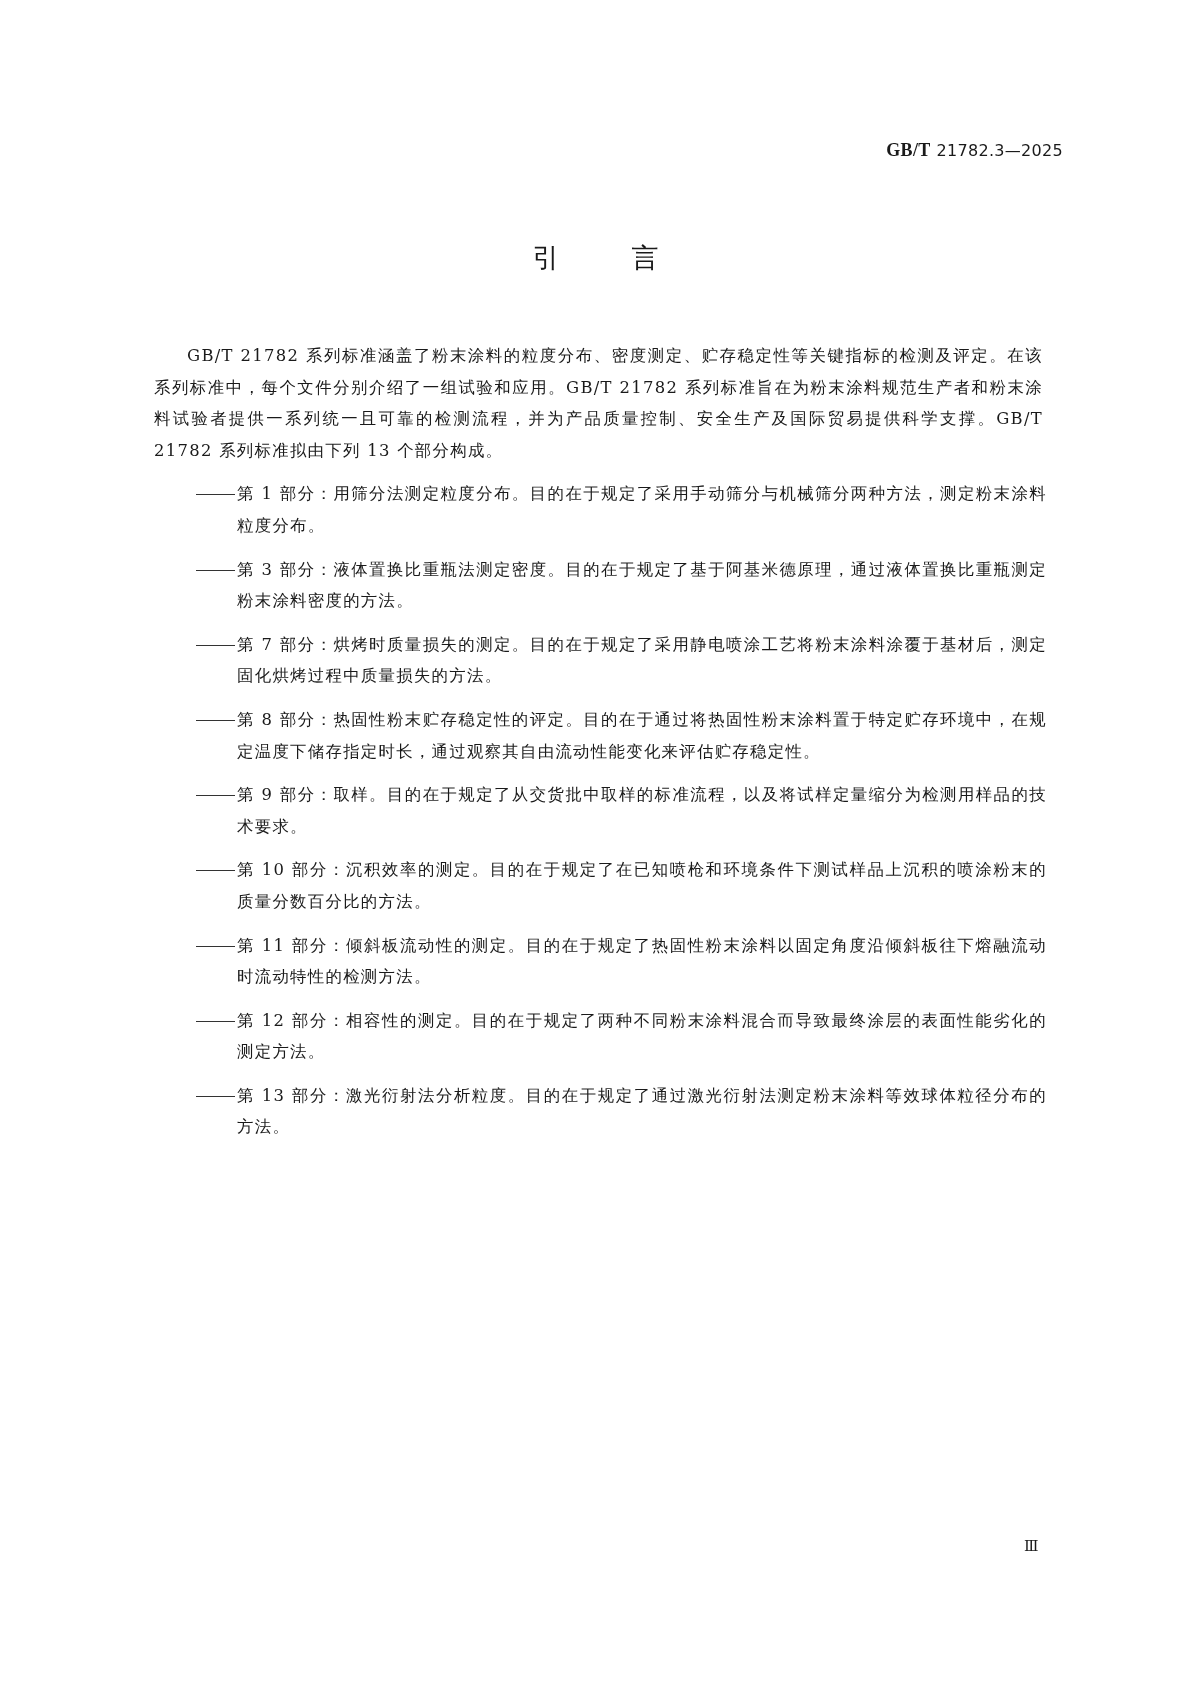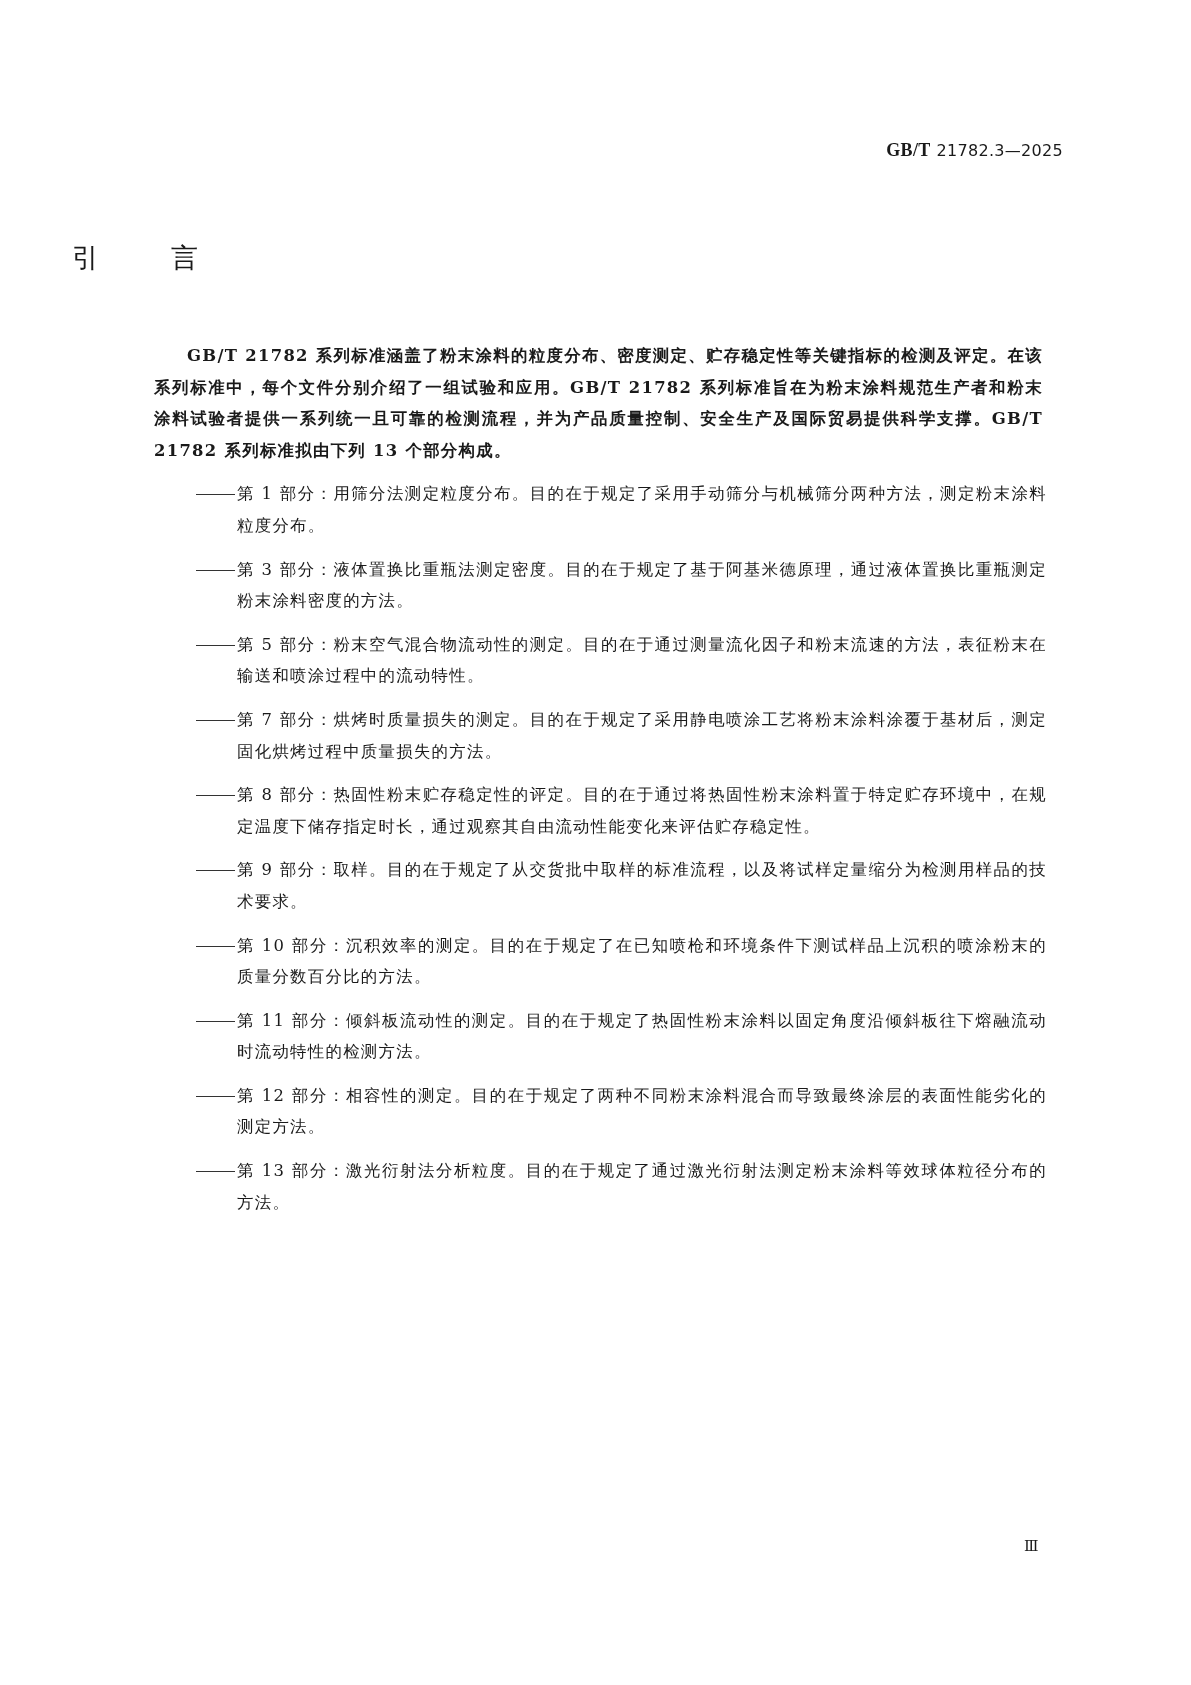--- a/index.html
+++ b/index.html
@@ -31,41 +31,40 @@
     .std-code .num {
       font-family: "DejaVu Sans", "Liberation Sans", sans-serif;
       font-size: 16px;
       margin-left: 6px;
     }
     .title {
       position: absolute;
       top: 240px;
       left: 0;
       width: 1191px;
-      text-align: left;
+      text-align: center;
       font-family: "DejaVu Sans", "Liberation Sans", sans-serif;
       font-size: 27px;
       letter-spacing: 72px;
       padding-left: 72px;
       box-sizing: border-box;
     }
     .content {
       position: absolute;
       top: 340px;
       left: 154px;
       width: 905px;
       font-size: 16.4px;
       line-height: 31.6px;
       letter-spacing: 1.3px;
       text-align: justify;
     }
     .intro {
       text-indent: 33px;
       margin: 0 16px 1px 0;
-      font-weight: bold;
     }
     .item {
       position: relative;
       padding-left: 71px;
       margin: 12px;
     }
     .item .dash {
       position: absolute;
       left: 30px;
       top: 0;
@@ -97,21 +96,20 @@
 </div>
 
 <div class="title">引言</div>
 
 <div class="content">
   <p class="intro">GB/T 21782 系列标准涵盖了粉末涂料的粒度分布、密度测定、贮存稳定性等关键指标的检测及评定。在该系列标准中，每个文件分别介绍了一组试验和应用。GB/T 21782 系列标准旨在为粉末涂料规范生产者和粉末涂料试验者提供一系列统一且可靠的检测流程，并为产品质量控制、安全生产及国际贸易提供科学支撑。GB/T 21782 系列标准拟由下列 13 个部分构成。</p>
 
   <p class="item"><span class="dash"></span><span>第 1 部分：用筛分法测定粒度分布。目的在于规定了采用手动筛分与机械筛分两种方法，测定粉末涂料粒度分布。</span></p>
   <p class="item"><span class="dash"></span></p>
   <p class="item"><span class="dash"></span><span>第 3 部分：液体置换比重瓶法测定密度。目的在于规定了基于阿基米德原理，通过液体置换比重瓶测定粉末涂料密度的方法。</span></p>
-  <p class="item"><span class="dash"></span><span>第 5 部分：粉末空气混合物流动性的测定。目的在于通过测量流化因子和粉末流速的方法，表征粉末在输送和喷涂过程中的流动特性。</span></p>
   <p class="item"><span class="dash"></span><span>第 7 部分：烘烤时质量损失的测定。目的在于规定了采用静电喷涂工艺将粉末涂料涂覆于基材后，测定固化烘烤过程中质量损失的方法。</span></p>
   <p class="item"><span class="dash"></span><span>第 8 部分：热固性粉末贮存稳定性的评定。目的在于通过将热固性粉末涂料置于特定贮存环境中，在规定温度下储存指定时长，通过观察其自由流动性能变化来评估贮存稳定性。</span></p>
   <p class="item"><span class="dash"></span><span>第 9 部分：取样。目的在于规定了从交货批中取样的标准流程，以及将试样定量缩分为检测用样品的技术要求。</span></p>
   <p class="item"><span class="dash"></span><span>第 10 部分：沉积效率的测定。目的在于规定了在已知喷枪和环境条件下测试样品上沉积的喷涂粉末的质量分数百分比的方法。</span></p>
   <p class="item"><span class="dash"></span><span>第 11 部分：倾斜板流动性的测定。目的在于规定了热固性粉末涂料以固定角度沿倾斜板往下熔融流动时流动特性的检测方法。</span></p>
   <p class="item"><span class="dash"></span><span>第 12 部分：相容性的测定。目的在于规定了两种不同粉末涂料混合而导致最终涂层的表面性能劣化的测定方法。</span></p>
   <p class="item"><span class="dash"></span><span>第 13 部分：激光衍射法分析粒度。目的在于规定了通过激光衍射法测定粉末涂料等效球体粒径分布的方法。</span></p>
 </div>
 
 <div class="page-num">Ⅲ</div>

